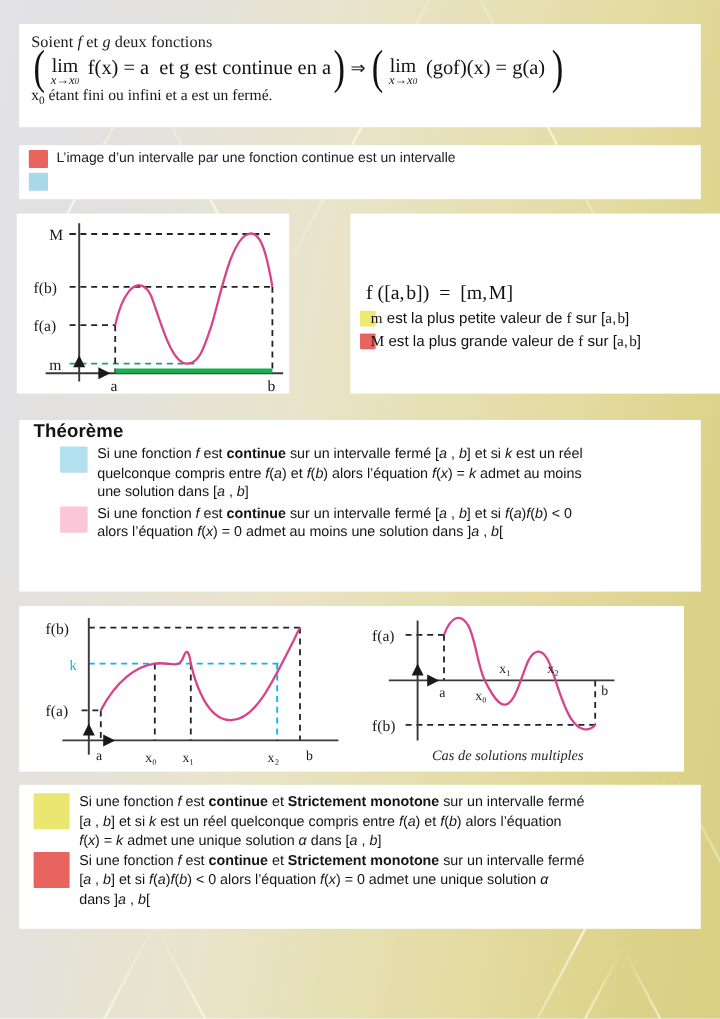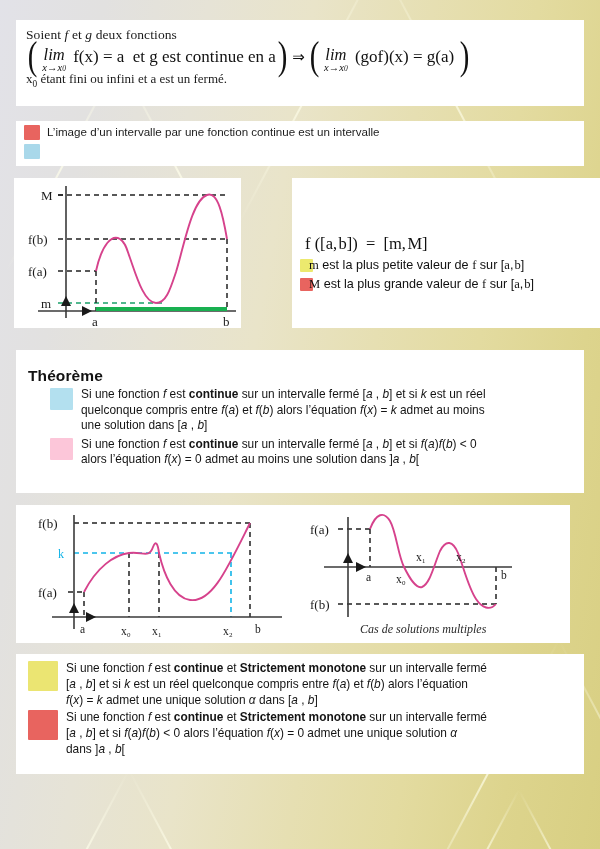--- a/index.html
+++ b/index.html
@@ -85,21 +85,21 @@
   .limop {
     display: inline-flex;
     flex-direction: column;
     align-items: center;
     justify-content: center;
     line-height: 1;
     margin: 0 3px;
     position: relative;
     top: 3px;
   }
-  .limop .lim-top { font-style: italic; font-size: 16.5px; }
+  .limop .lim-top { font-size: 16.5px; }
   .limop .lim-bot { font-style: italic; font-size: 10.5px; margin-top: -1px; }
   #limit-line3 {
     font-size: 13px;
     color: #1a1a1a;
     margin-top: 1px;
   }
 
   
   #block-legend {
     left: 16px;
@@ -171,21 +171,21 @@
     color: #111;
     white-space: nowrap;
   }
 
   
   #block-theorem {
     left: 16px;
     top: 350px;
     width: 568px;
     height: 143px;
-    padding: 17px 10px 5px 12px;
+    padding: 1px 10px 5px 12px;
   }
   .head {
     font-size: 15.5px;
     font-weight: bold;
     color: #121212;
     letter-spacing: .1px;
     margin-bottom: 1px;
   }
   .stmt {
     display: flex;

